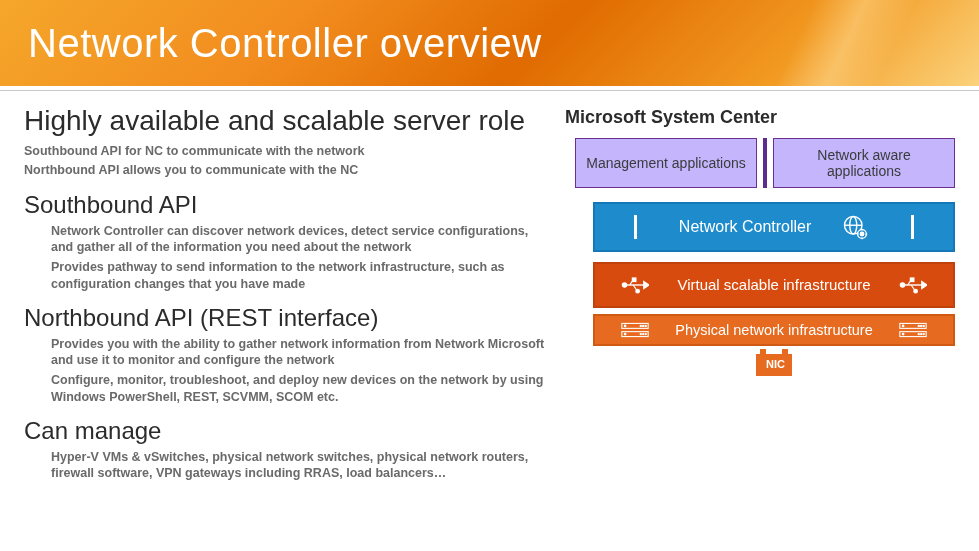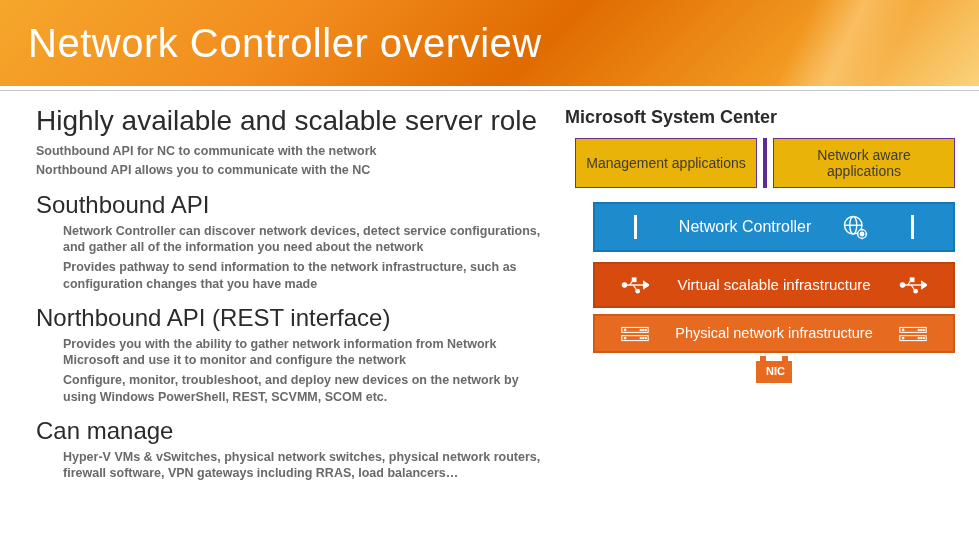--- a/index.html
+++ b/index.html
@@ -2,37 +2,37 @@
 <html><head>
 <meta charset="utf-8">
 <style>
   * { box-sizing: border-box; margin: 0; padding: 0; }
   html, body { width: 979px; height: 551px; font-family: "Segoe UI", Arial, sans-serif; background: #fff; overflow: hidden; }
   .slide { width: 979px; height: 551px; position: relative; background: #fff; }
   .header-bar { height: 86px; background: linear-gradient(135deg, #f5a72b 0%, #f28c1e 30%, #e06b00 55%, #f29a22 80%, #fbd27c 100%); display: flex; align-items: center; padding-left: 28px; position: relative; }
   .header-bar::after { content:""; position:absolute; right:0; top:0; bottom:0; width:300px; background: linear-gradient(115deg, rgba(255,255,255,0) 40%, rgba(255,220,150,0.5) 55%, rgba(255,255,255,0) 70%); }
   .title { color: #fff; font-size: 40px; font-weight: 300; letter-spacing: 0.5px; }
   .divider { height: 1px; background: #c9c9c9; margin: 4px 0 0 0; }
-  .body { display: flex; padding: 14px 24px 0 36px; gap: 18px; }
+  .body { display: flex; padding: 14px 24px 0 24px; gap: 18px; }
   .left { flex: 1 1 auto; max-width: 530px; }
   .right { flex: 0 0 390px; padding-top: 2px; }
   .h-main { font-size: 28px; font-weight: 400; color: #2b2b2b; margin-bottom: 6px; }
   .sub { font-size: 12.5px; color: #6a6a6a; line-height: 1.35; margin-bottom: 2px; font-weight: 600; }
   .h-sec { font-size: 24px; font-weight: 400; color: #2b2b2b; margin-top: 12px; margin-bottom: 4px; }
   .para { font-size: 12.5px; color: #6a6a6a; line-height: 1.3; margin-bottom: 4px; font-weight: 600; margin-left: 27px; }
   .msc-title { font-size: 18px; font-weight: 600; color: #2b2b2b; margin-bottom: 10px; }
   .purple-row { display: flex; gap: 6px; margin-bottom: 14px; padding-left: 10px; }
-  .purple-box { flex: 1; background: #eab308; border: 1px solid #6b2f8f; display: flex; align-items: center; justify-content: center; padding: 8px 6px; }
+  .purple-box { flex: 1; background: #c4b5fd; border: 1px solid #6b2f8f; display: flex; align-items: center; justify-content: center; padding: 8px 6px; }
   .purple-box .lbl { color: #3b3b3b; font-size: 14px; font-weight: 400; text-align: center; line-height: 1.15; }
   .purple-row .sep { width: 4px; background: #5c2d91; }
   .blue-row { background: #1e8bcd; border: 2px solid #1478b8; margin: 0 0 10px 28px; display: flex; align-items: center; justify-content: space-between; padding: 8px 26px; height: 50px; }
   .blue-row .label { color: #fff; font-size: 16px; line-height: 1.05; }
   .orange-row { background: #d84b0f; border: 2px solid #c0420d; margin: 0 0 6px 28px; display: flex; align-items: center; justify-content: space-between; padding: 6px 26px; height: 46px; }
   .orange-row .label { color: #fff; font-size: 15px; text-align: center; line-height: 1.05; }
-  .orange-row2 { background: #e66a1f; border: 2px solid #d05a14; margin: 0 0 8px 28px; display: flex; align-items: center; justify-content: space-between; padding: 6px 26px; height: 39px; }
+  .orange-row2 { background: #e66a1f; border: 2px solid #d05a14; margin: 0 0 8px 28px; display: flex; align-items: center; justify-content: space-between; padding: 6px 26px; height: 32px; }
   .orange-row2 .label { color: #fff; font-size: 14.5px; text-align: center; line-height: 1.05; }
   .icon { width: 28px; height: 28px; display: flex; align-items: center; justify-content: center; }
   svg { display: block; }
   .nic-wrap { display: flex; justify-content: center; margin-left: 28px; }
   .nic { background: #e66a1f; color: #fff; font-size: 11px; font-weight: 700; padding: 4px 10px 6px 10px; position: relative; width: 36px; text-align: center; }
   .nic::before, .nic::after { content: ""; position: absolute; top: -5px; width: 6px; height: 6px; background: #e66a1f; }
   .nic::before { left: 4px; }
   .nic::after { right: 4px; }
   .bar-vert { width: 3px; height: 24px; background: #fff; }
 </style>

